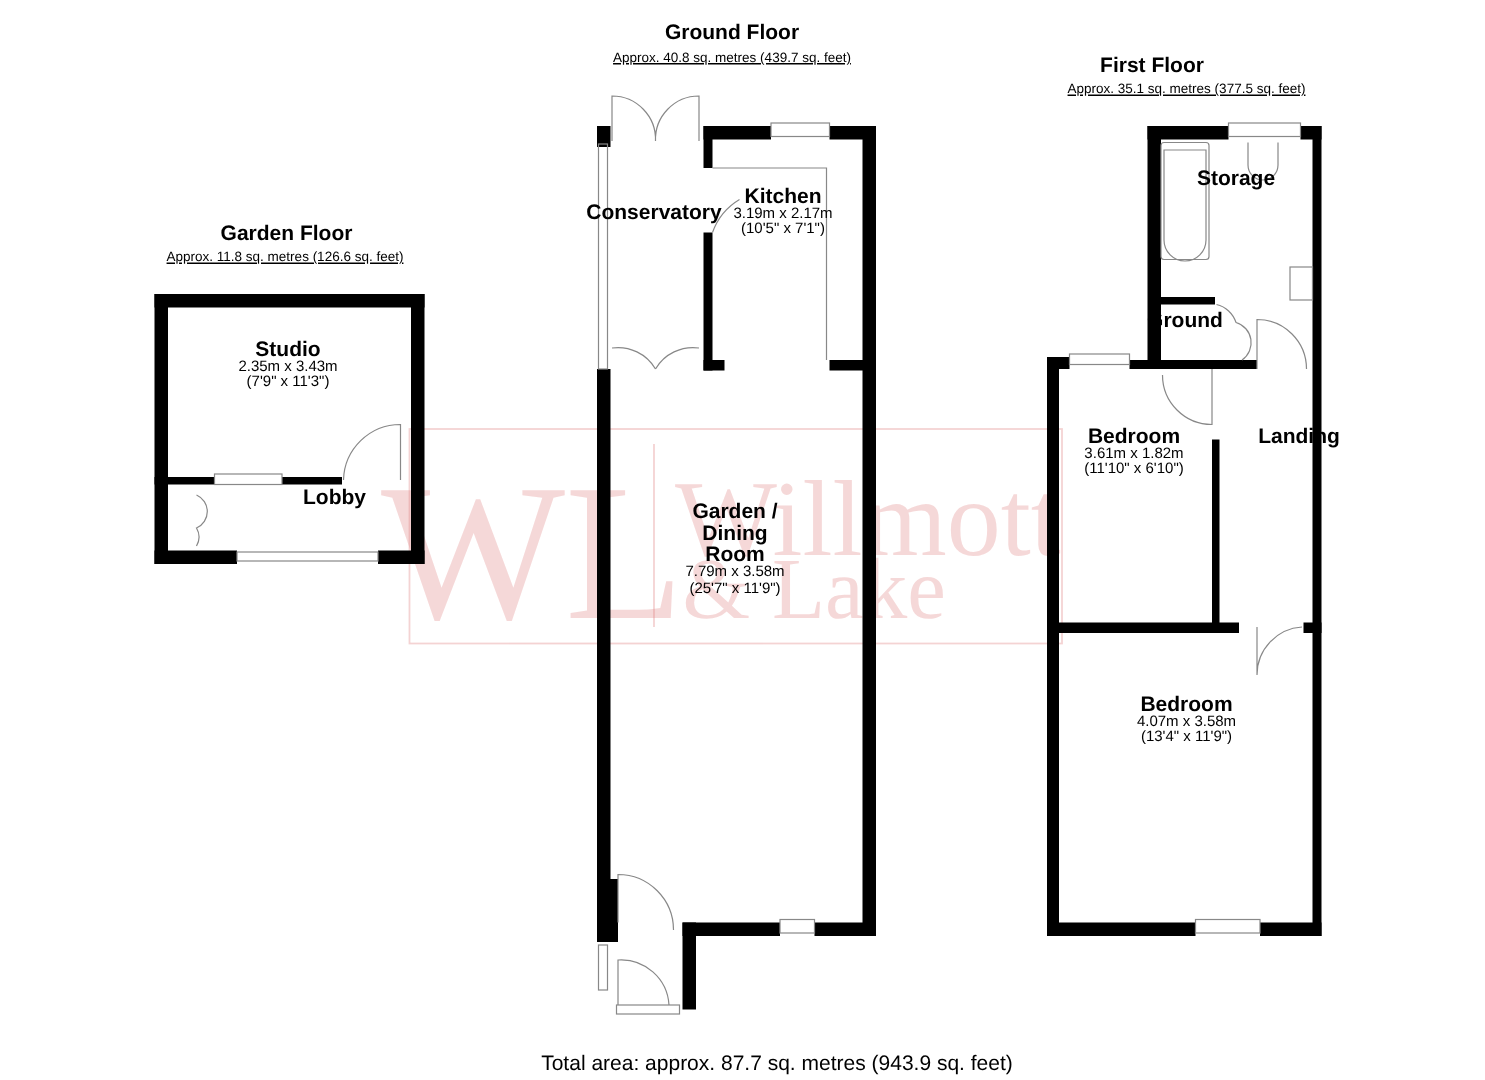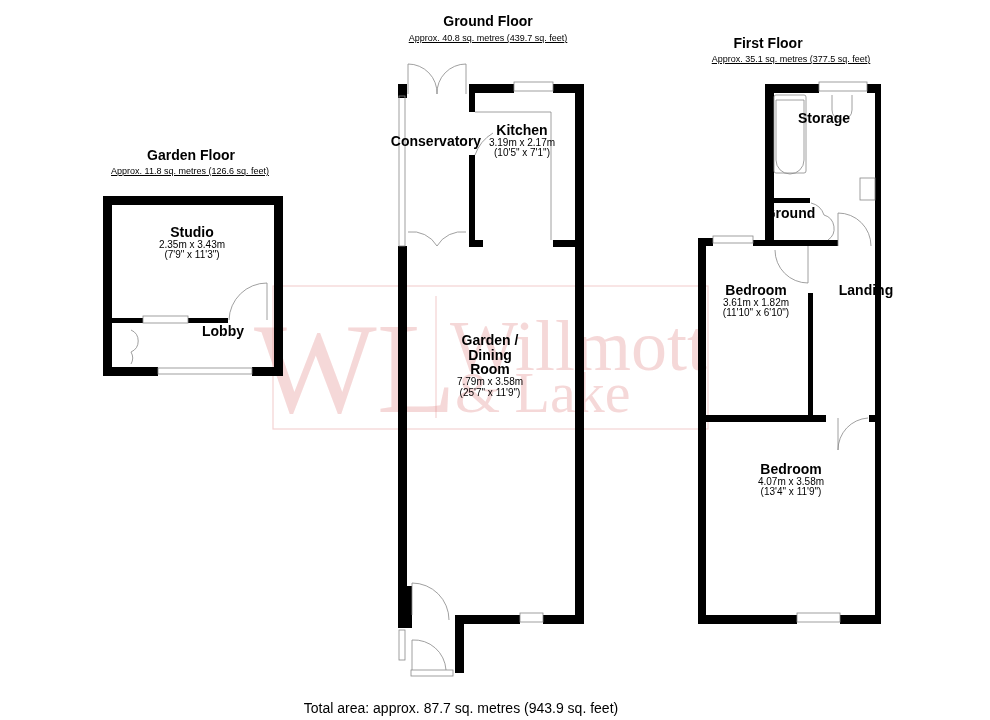--- a/index.html
+++ b/index.html
@@ -145,13 +145,13 @@
   <div class="rd">3.61m x 1.82m</div>
   <div class="rd">(11'10" x 6'10")</div>
 </div>
 <div class="t rn" style="left:843px; top:283px;margin-left:23px;">Landing</div>
 <div class="t" style="left:791px; top:462px;">
   <div class="rn">Bedroom</div>
   <div class="rd">4.07m x 3.58m</div>
   <div class="rd">(13'4" x 11'9")</div>
 </div>
 
-<div class="t total" style="left:461px; top:701px;text-align:center;">Total area: approx. 87.7 sq. metres (943.9 sq. feet)</div>
+<div class="t total" style="left:518px; top:701px;text-align:center;">Total area: approx. 87.7 sq. metres (943.9 sq. feet)</div>
 
 </body></html>

